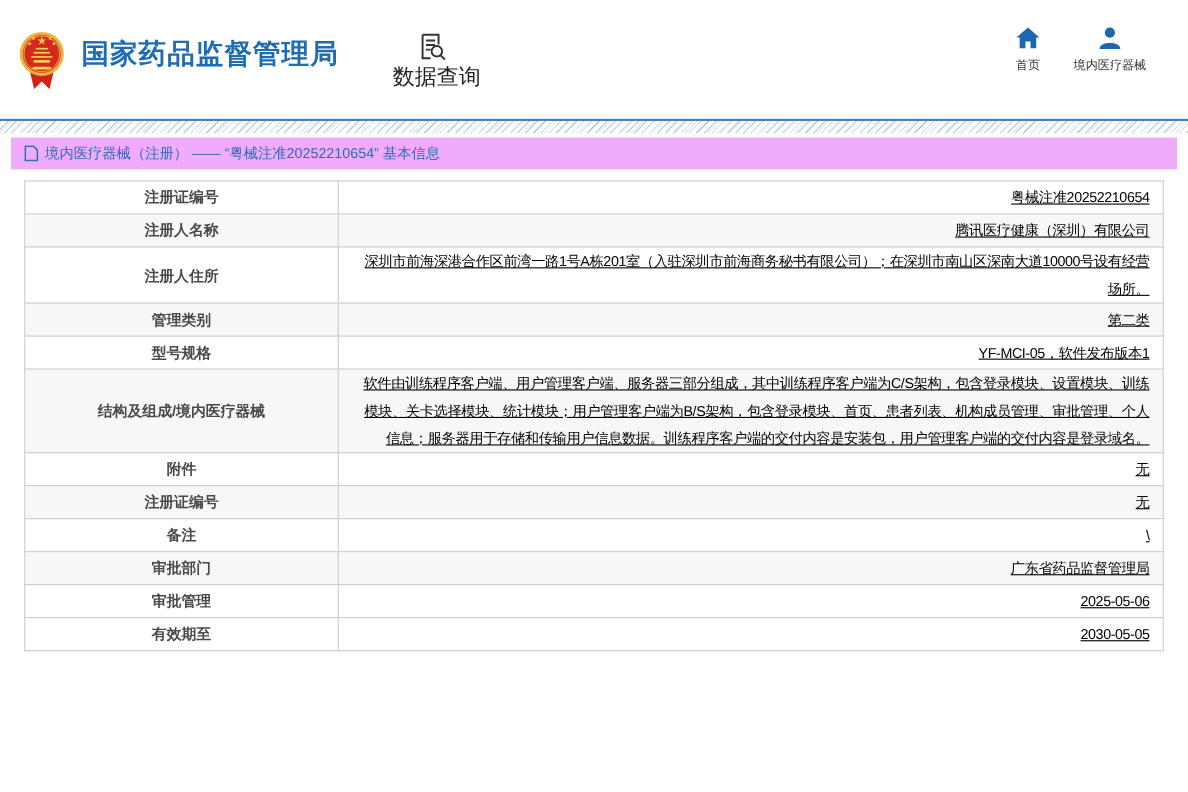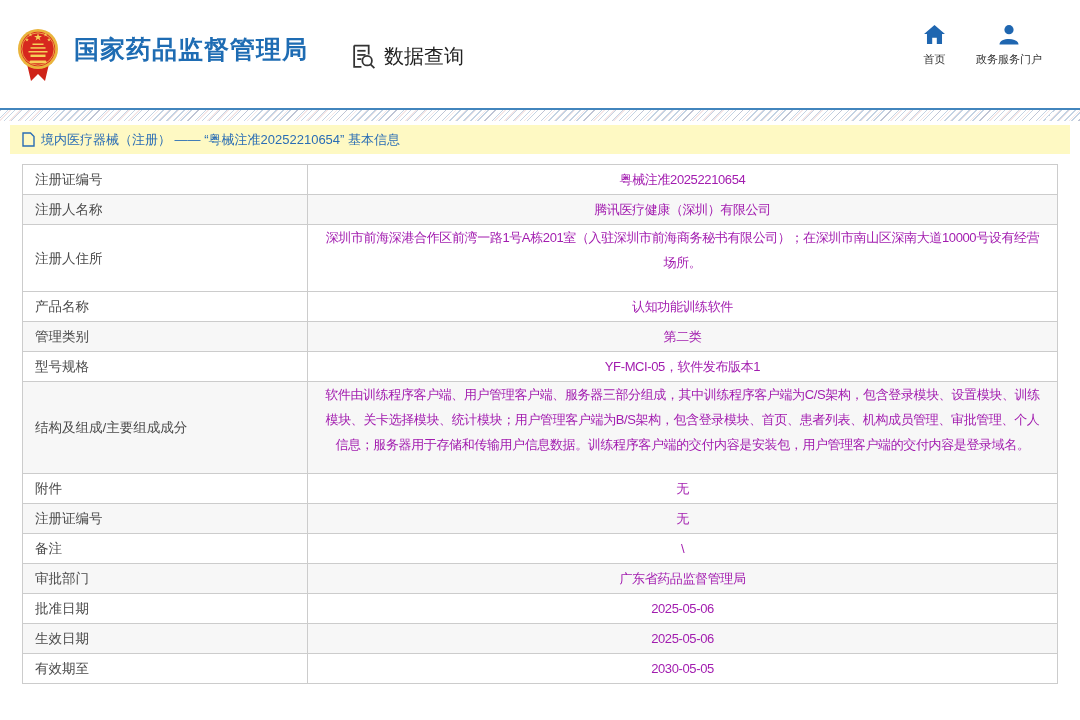--- a/index.html
+++ b/index.html
@@ -3,39 +3,39 @@
 <meta charset="utf-8">
 <style>
   * { margin:0; padding:0; box-sizing:border-box; }
   html,body { width:1080px; height:720px; background:#fff; font-family:"Liberation Sans","DejaVu Sans",sans-serif; overflow:hidden; }
   .header { height:108px; position:relative; display:flex; align-items:center; }
   .logo-block { display:flex; align-items:flex-start; margin-left:16px; }
   .emblem { margin-top:0; }
   .titles { margin-left:14px; margin-top:10px; }
   .title-cn { color:#1e6cb3; font-size:25px; font-weight:bold; letter-spacing:1px; line-height:30px; }
   .title-en { color:#1e6cb3; font-size:12.5px; margin-top:4px; }
-  .section-block { display:flex; align-items:center; margin-left:42px; margin-top:4px; }
+  .section-block { display:flex; align-items:center; margin-left:42px; margin-top:4px;flex-direction:column; }
   .section-label { font-size:20px; color:#222; margin-left:7px; }
   .nav { position:absolute; right:38px; top:24px; display:flex; gap:30px; }
   .nav-item { display:flex; flex-direction:column; align-items:center; cursor:pointer; }
   .nav-item .lbl { font-size:11px; color:#333; margin-top:7px; }
   .blue-line { height:2px; background:#4285bd; }
   .hatch-band { height:11px;
      background-image:
        repeating-linear-gradient(135deg, rgba(110,145,185,.40) 0 1px, rgba(255,255,255,0) 1px 5px),
        repeating-linear-gradient(135deg, rgba(200,120,120,.18) 0 1px, rgba(255,255,255,0) 1px 7px);
   }
-  .breadcrumb-bar { margin:4px 10px 0 10px; height:29px; background:#fef9c3; display:flex; align-items:center; padding-left:12px; }
+  .breadcrumb-bar { margin:4px 10px 0 10px; height:29px; background:#f0abfc; display:flex; align-items:center; padding-left:12px; }
   .breadcrumb-text { color:#2a6db5; font-size:13px; margin-left:6px; }
   .table-wrap { margin:10px 22px 0 22px; }
   table.info { border-collapse:collapse; width:1036px; table-layout:fixed; }
   table.info th, table.info td { border:1px solid #ccc; line-height:25px; vertical-align:middle; }
-  table.info th { width:285px; text-align:left; font-weight:normal; color:#4a4a4a; padding:2px 12px; font-size:13.5px; }
-  table.info td { color:#a21caf; padding:2px 12px; text-align:center; font-size:13px; letter-spacing:-0.38px; }
-  table.info td.long { padding-top:0; padding-bottom:16px; }
+  table.info th { width:285px; text-align:center; font-weight:bold; color:#4a4a4a; padding:2px 12px; font-size:13.5px; }
+  table.info td { color:#000000; padding:2px 12px; text-align:right; font-size:13px; letter-spacing:-0.38px;text-decoration:underline; }
+  table.info td.long { padding-top:0; padding-bottom:0; }
   tr.alt { background:#f7f7f7; }
 </style>
 </head>
 <body>
 
 <div class="header">
   <div class="logo-block">
     <svg class="emblem" width="44" height="60" viewBox="0 0 44 60">
       <path d="M11 40 L15 57 L22 50 L29 57 L33 40 Z" fill="#cf2318"></path>
       <circle cx="22" cy="25" r="20" fill="#eab43c"></circle>
@@ -77,21 +77,21 @@
       <svg width="23" height="21" viewBox="0 0 22 20">
         <path d="M11 1 L21 9.5 H18.2 V19 H13.2 V13 H8.8 V19 H3.8 V9.5 H1 Z" fill="#1f66b0"></path>
       </svg>
       <span class="lbl">首页</span>
     </div>
     <div class="nav-item">
       <svg width="22" height="21" viewBox="0 0 22 20">
         <circle cx="11" cy="5.2" r="4.6" fill="#1f66b0"></circle>
         <path d="M1.5 20 C1.5 12.8 20.5 12.8 20.5 20 Z" fill="#1f66b0"></path>
       </svg>
-      <span class="lbl">政务服务门户</span>
+      <span class="lbl">境内医疗器械</span>
     </div>
   </div>
 </div>
 <div class="blue-line"></div>
 <div class="hatch-band"></div>
 
 <div class="breadcrumb-bar">
   <svg width="13" height="15" viewBox="0 0 13 15">
     <path d="M1 1 H8.5 L12 4.5 V14 H1 Z" fill="none" stroke="#2a6db5" stroke-width="1.4"></path>
   </svg>
@@ -106,58 +106,50 @@
           <td>粤械注准20252210654</td>
         </tr>
         <tr class="alt">
           <th>注册人名称</th>
           <td>腾讯医疗健康（深圳）有限公司</td>
         </tr>
         <tr>
           <th>注册人住所</th>
           <td class="long">深圳市前海深港合作区前湾一路1号A栋201室（入驻深圳市前海商务秘书有限公司）；在深圳市南山区深南大道10000号设有经营场所。</td>
         </tr>
-        <tr>
-          <th>产品名称</th>
-          <td>认知功能训练软件</td>
-        </tr>
         <tr class="alt">
           <th>管理类别</th>
           <td>第二类</td>
         </tr>
         <tr>
           <th>型号规格</th>
           <td>YF-MCI-05，软件发布版本1</td>
         </tr>
         <tr class="alt">
-          <th>结构及组成/主要组成成分</th>
+          <th>结构及组成/境内医疗器械</th>
           <td class="long">软件由训练程序客户端、用户管理客户端、服务器三部分组成，其中训练程序客户端为C/S架构，包含登录模块、设置模块、训练模块、关卡选择模块、统计模块；用户管理客户端为B/S架构，包含登录模块、首页、患者列表、机构成员管理、审批管理、个人信息；服务器用于存储和传输用户信息数据。训练程序客户端的交付内容是安装包，用户管理客户端的交付内容是登录域名。</td>
         </tr>
         <tr>
           <th>附件</th>
           <td>无</td>
         </tr>
         <tr class="alt">
           <th>注册证编号</th>
           <td>无</td>
         </tr>
         <tr>
           <th>备注</th>
           <td>\</td>
         </tr>
         <tr class="alt">
           <th>审批部门</th>
           <td>广东省药品监督管理局</td>
         </tr>
         <tr>
-          <th>批准日期</th>
-          <td>2025-05-06</td>
-        </tr>
-        <tr class="alt">
-          <th>生效日期</th>
+          <th>审批管理</th>
           <td>2025-05-06</td>
         </tr>
         <tr>
           <th>有效期至</th>
           <td>2030-05-05</td>
         </tr>
       </tbody>
   </table>
 </div>
 

